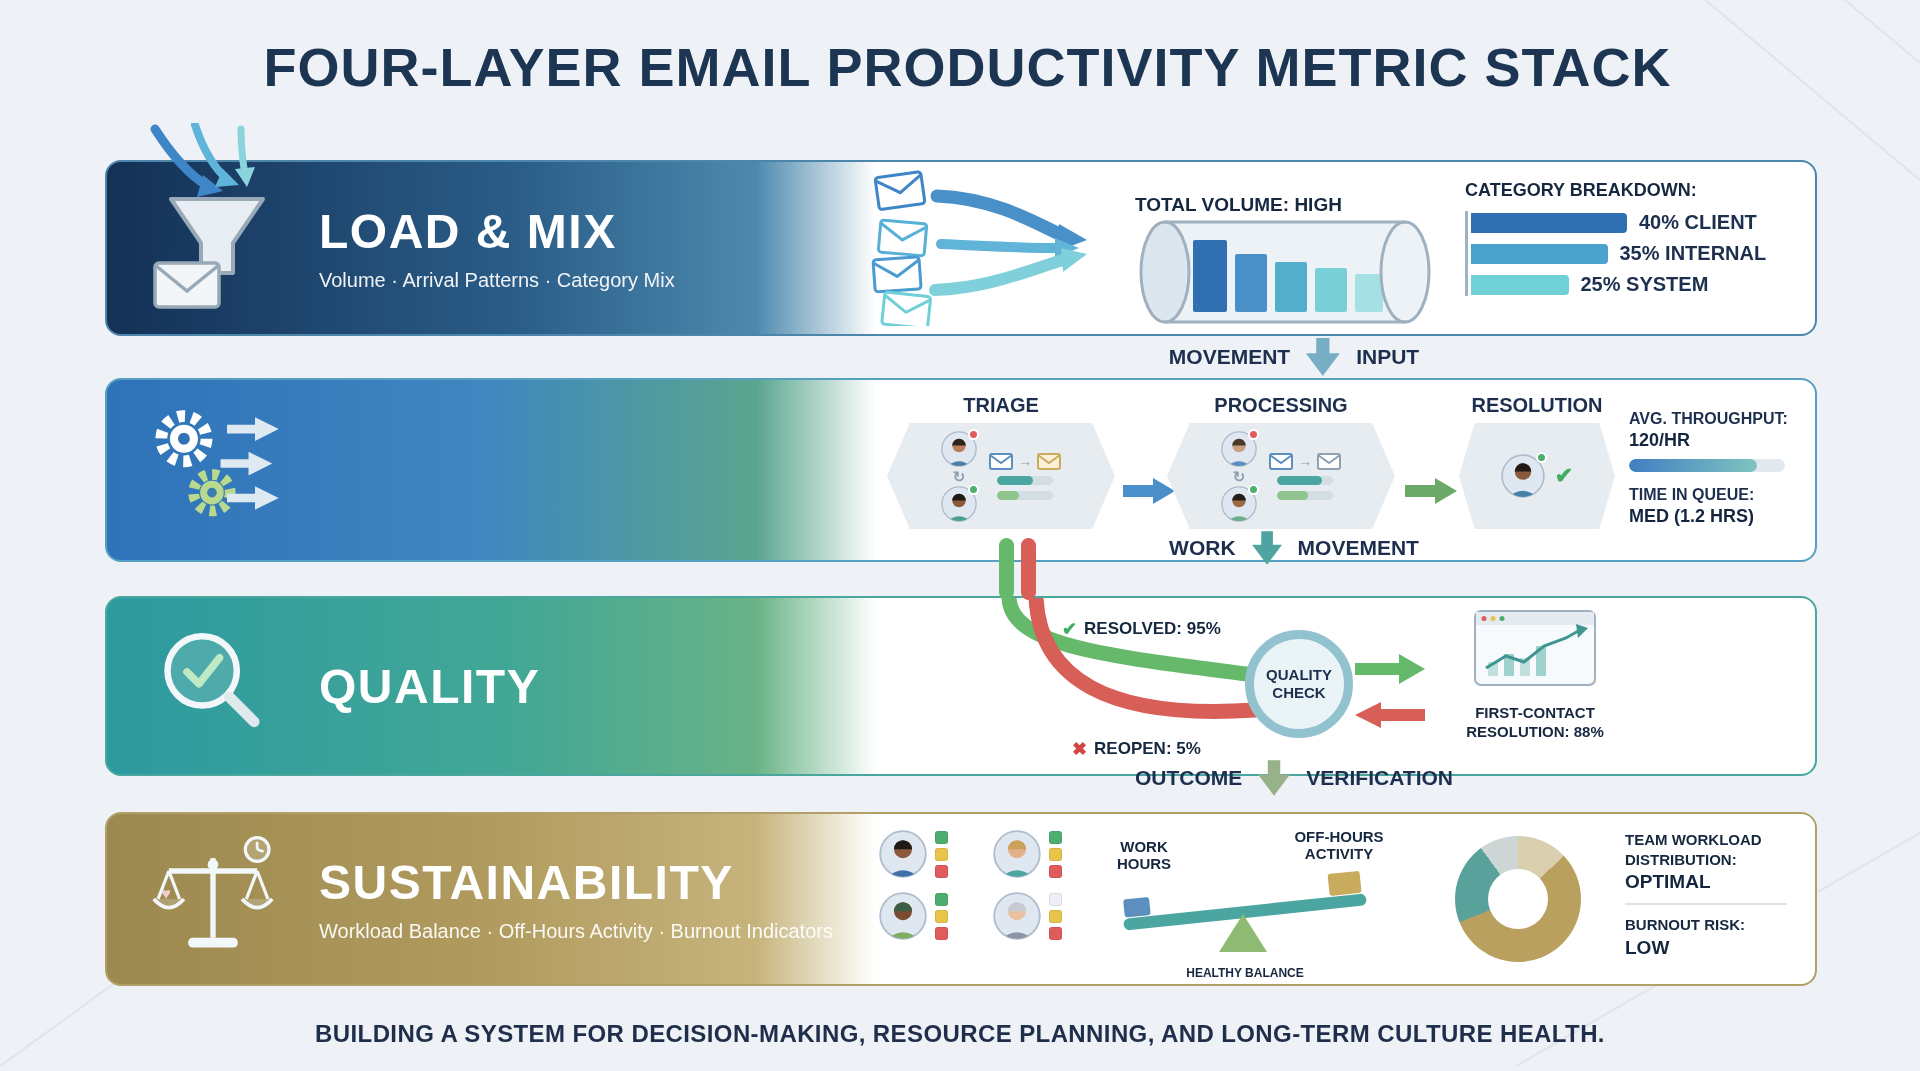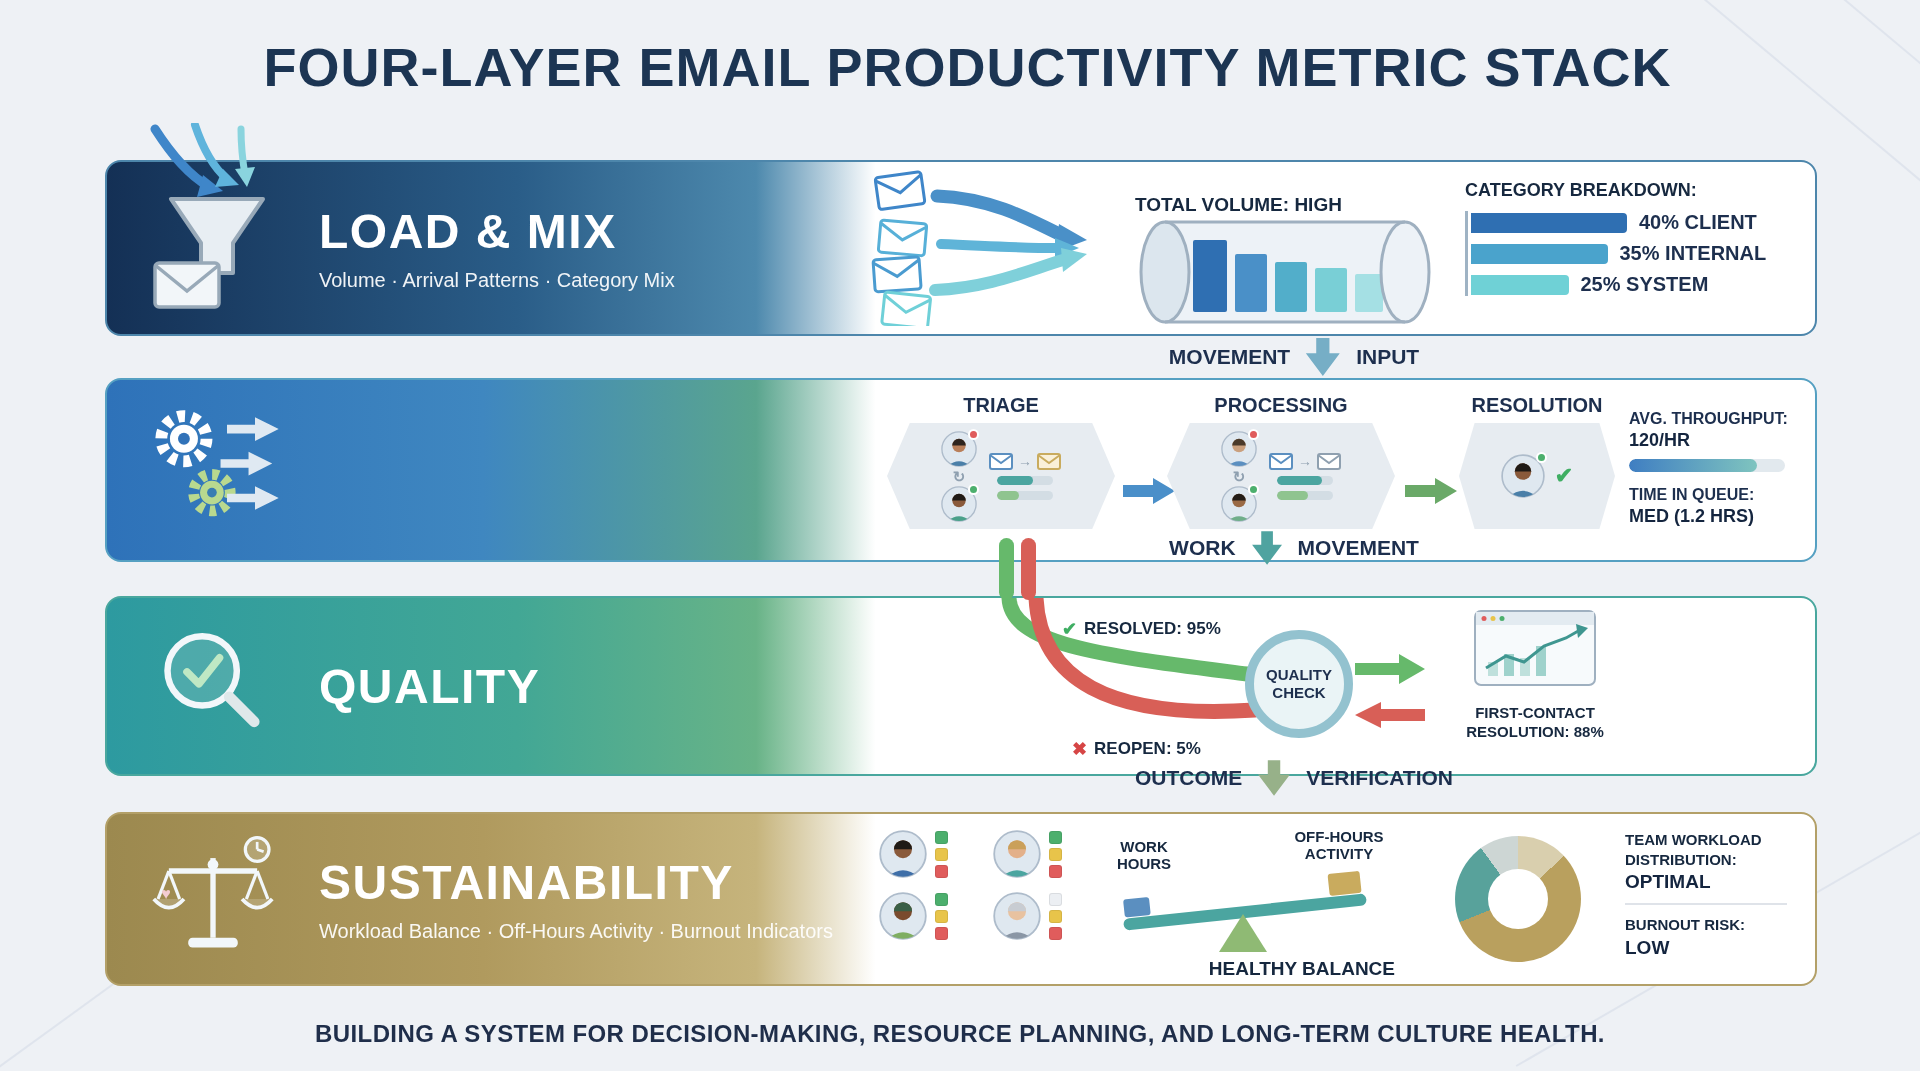--- a/index.html
+++ b/index.html
@@ -143,22 +143,22 @@
   .ss-label { position:absolute; font-weight:700; font-size:15px; text-align:center; line-height:1.15; color:#16283f; }
   .ss-left  { left:6px; top:16px; width:86px; }
   .ss-right { right:0; top:6px; width:112px; }
   .plank { position:absolute; left:28px; top:84px; width:244px; height:12px;
     background:#4ba5a0; border-radius:6px; transform:rotate(-6deg); }
   .load-left  { position:absolute; left:2px; top:-19px; width:26px; height:18px; background:#5b8fc0; border-radius:3px; }
   .load-right { position:absolute; right:4px; top:-23px; width:32px; height:22px; background:#c9ab5e; border-radius:3px; }
   .fulcrum { position:absolute; left:124px; top:92px; width:0; height:0;
     border-left:24px solid transparent; border-right:24px solid transparent;
     border-bottom:38px solid #8fba74; }
-  .ss-balance { position:absolute; bottom:0; width:100%; text-align:right;
-    font-weight:700; font-size:19px; color:#16283f; }
+  .ss-balance { position:absolute; bottom:0; width:100%; text-align:center;
+    font-weight:700; font-size:12px; color:#16283f; }
   .donut { position:absolute; left:598px; top:22px; width:126px; height:126px; border-radius:50%; }
   .donut::after { content:""; position:absolute; inset:33px; background:#ffffff; border-radius:50%; }
   .sustain-metrics { position:absolute; left:768px; top:16px; width:190px; }
   .sm-label { font-size:15px; font-weight:700; color:#16283f; line-height:1.3; }
   .sm-value { font-size:19px; font-weight:700; color:#14253f; margin-top:2px; }
   .sm-divider { height:2px; background:#dfe3e9; margin:10px 0; width:85%; }
 </style>
 </head>
 <body>
 

